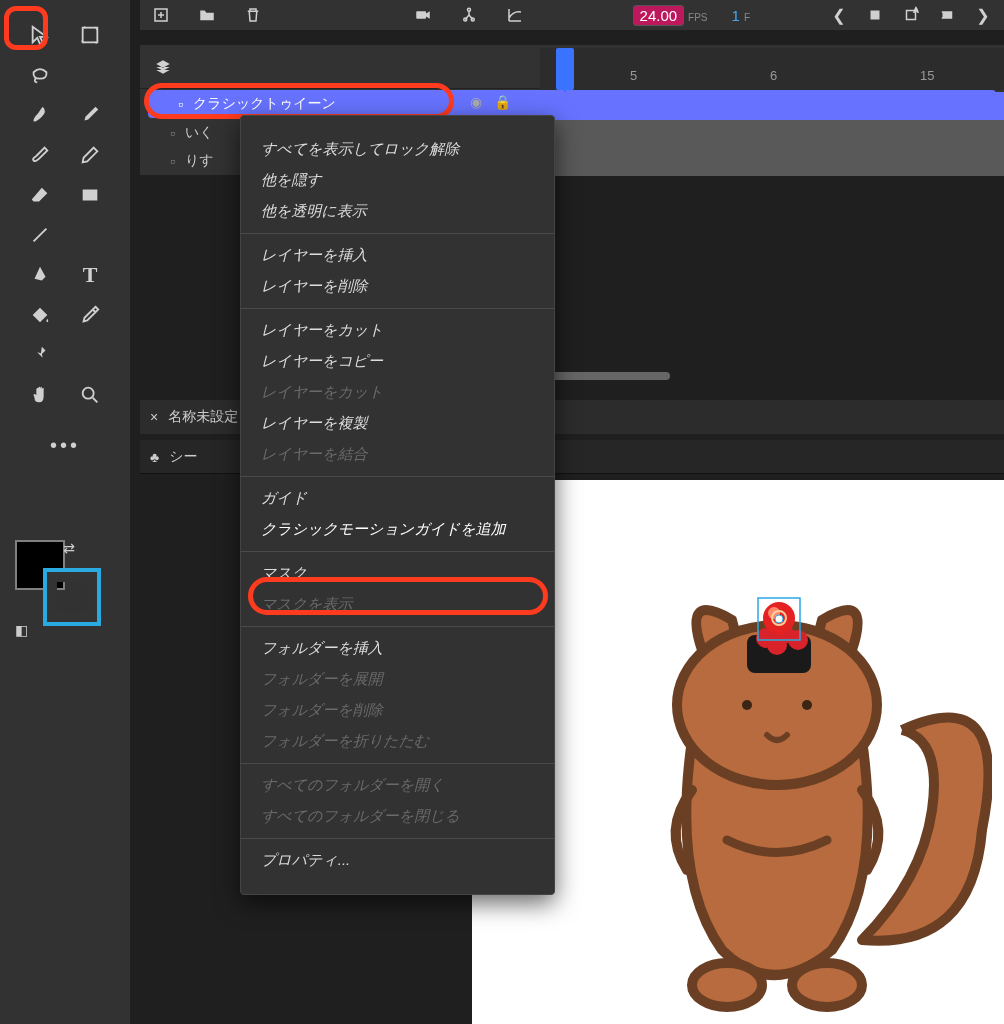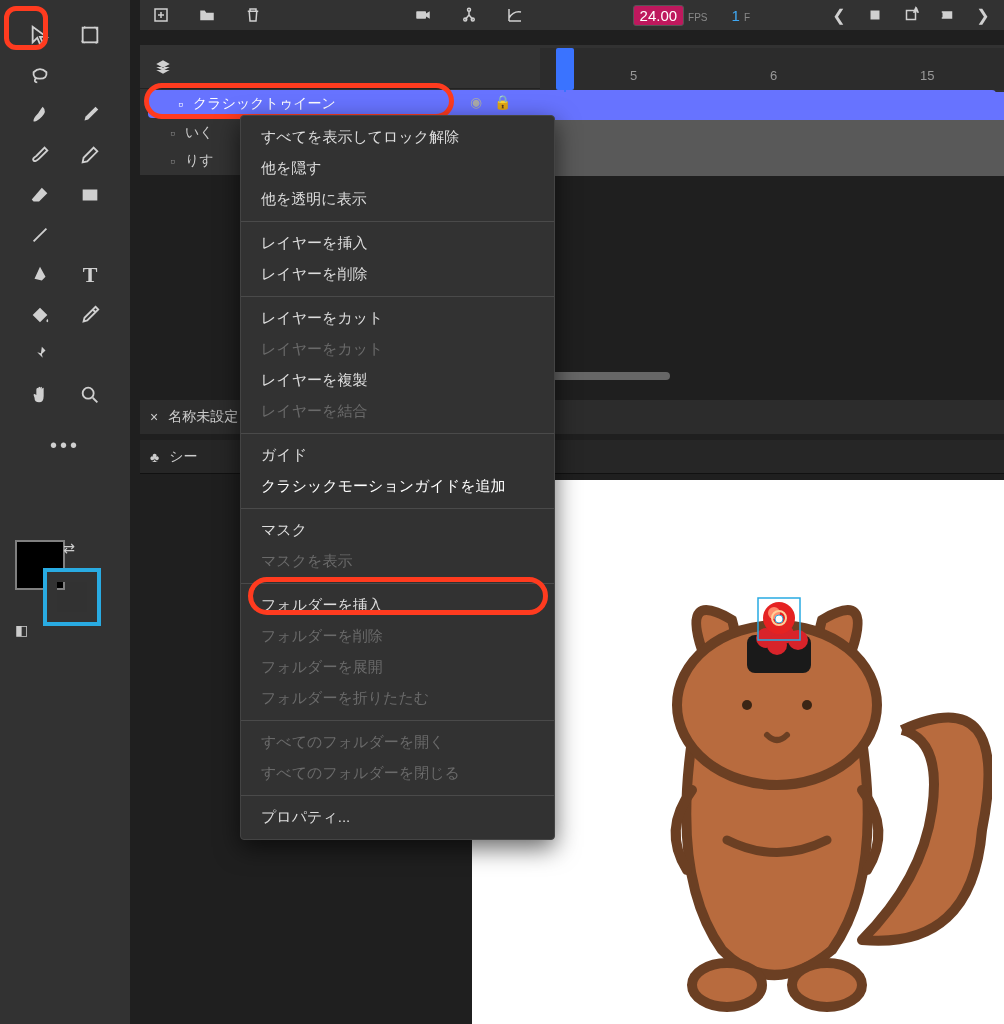--- a/index.html
+++ b/index.html
@@ -49,21 +49,21 @@
   .tab-bar { position:absolute; left:140px; top:400px; right:0; height:34px; background:#2c2c2c; display:flex; align-items:center; padding:0 10px; gap:10px; font-size:14px; color:#ccc;}
   .scene-bar { position:absolute; left:140px; top:440px; right:0; height:34px; background:#262626; display:flex; align-items:center; padding:0 10px; gap:10px; font-size:14px; color:#ccc; border-bottom:1px solid #111;}
 
   
   .canvas { position:absolute; left:472px; top:480px; right:0; bottom:0; background:#fff; }
 
   
   .squirrel { position:absolute; left:80px; top:50px; }
 
   
-  .context-menu { position:absolute; left:240px; top:115px; width:315px; background:#323232; border:1px solid #444; border-radius:4px; box-shadow:0 8px 24px rgba(0,0,0,.6); padding:6px 0; z-index:100;}
+  .context-menu { position:absolute; left:240px; top:115px; width:315px; background:#323232; border:1px solid #444; border-radius:4px; box-shadow:0 8px 24px rgba(0,0,0,.6); padding:18px 0; z-index:100;font-style:italic;}
   .menu-item { padding:6px 20px; font-size:15px; color:#ddd; white-space:nowrap; }
   .menu-item.disabled { color:#6a6a6a; }
   .menu-sep { height:1px; background:#4a4a4a; margin:6px 0; }
   .menu-highlight { position:absolute; left:248px; top:577px; width:300px; height:38px; border:5px solid #ff3b1f; border-radius:22px; z-index:150; pointer-events:none;}
   .menu-highlight-inner { position:absolute; left:252px; top:582px; width:290px; height:28px; background:#0a6dd6; border-radius:16px; z-index:90;}
 
   
   .hscroll { position:absolute; left:540px; top:372px; width:130px; height:8px; background:#666; border-radius:4px;}
 
 </style>
@@ -312,33 +312,34 @@
 
 <div class="context-menu" id="ctx">
     <div class="menu-item">すべてを表示してロック解除</div>
     <div class="menu-item">他を隠す</div>
     <div class="menu-item">他を透明に表示</div>
     <div class="menu-sep"></div>
     <div class="menu-item">レイヤーを挿入</div>
     <div class="menu-item">レイヤーを削除</div>
     <div class="menu-sep"></div>
     <div class="menu-item">レイヤーをカット</div>
+    <div class="menu-item">レイヤーをコピー</div>
     <div class="menu-item disabled">レイヤーをカット</div>
     <div class="menu-item">レイヤーを複製</div>
     <div class="menu-item disabled">レイヤーを結合</div>
     <div class="menu-sep"></div>
     <div class="menu-item">ガイド</div>
     <div class="menu-item" style="background: transparent; color: rgb(255, 255, 255); position: relative; z-index: 120;">クラシックモーションガイドを追加</div>
     <div class="menu-sep"></div>
     <div class="menu-item">マスク</div>
     <div class="menu-item disabled">マスクを表示</div>
     <div class="menu-sep"></div>
     <div class="menu-item">フォルダーを挿入</div>
+    <div class="menu-item disabled">フォルダーを展開</div>
     <div class="menu-item disabled">フォルダーを削除</div>
-    <div class="menu-item disabled">フォルダーを展開</div>
     <div class="menu-item disabled">フォルダーを折りたたむ</div>
     <div class="menu-sep"></div>
     <div class="menu-item disabled">すべてのフォルダーを開く</div>
     <div class="menu-item disabled">すべてのフォルダーを閉じる</div>
     <div class="menu-sep"></div>
     <div class="menu-item">プロパティ...</div>
   </div>
 <div class="menu-highlight-inner"></div>
 <div class="menu-highlight"></div>
 

